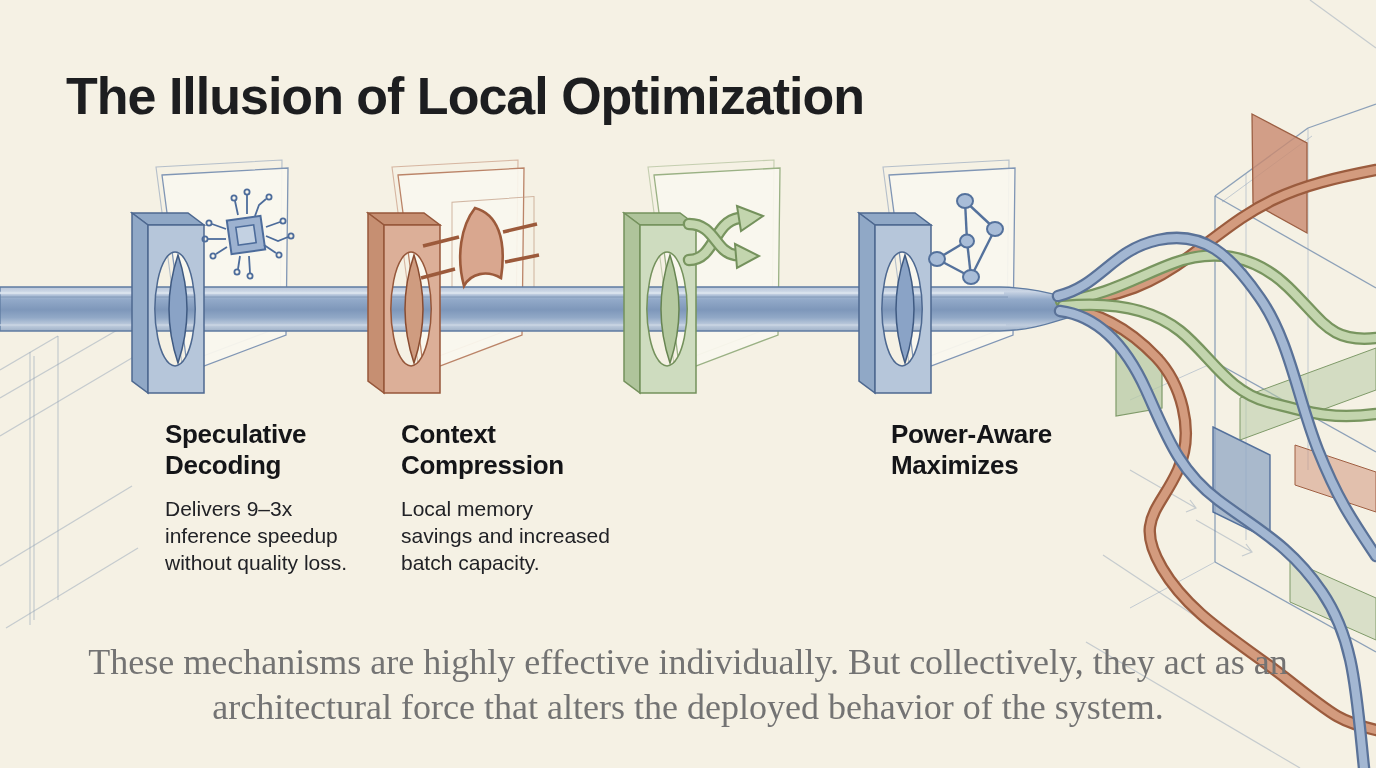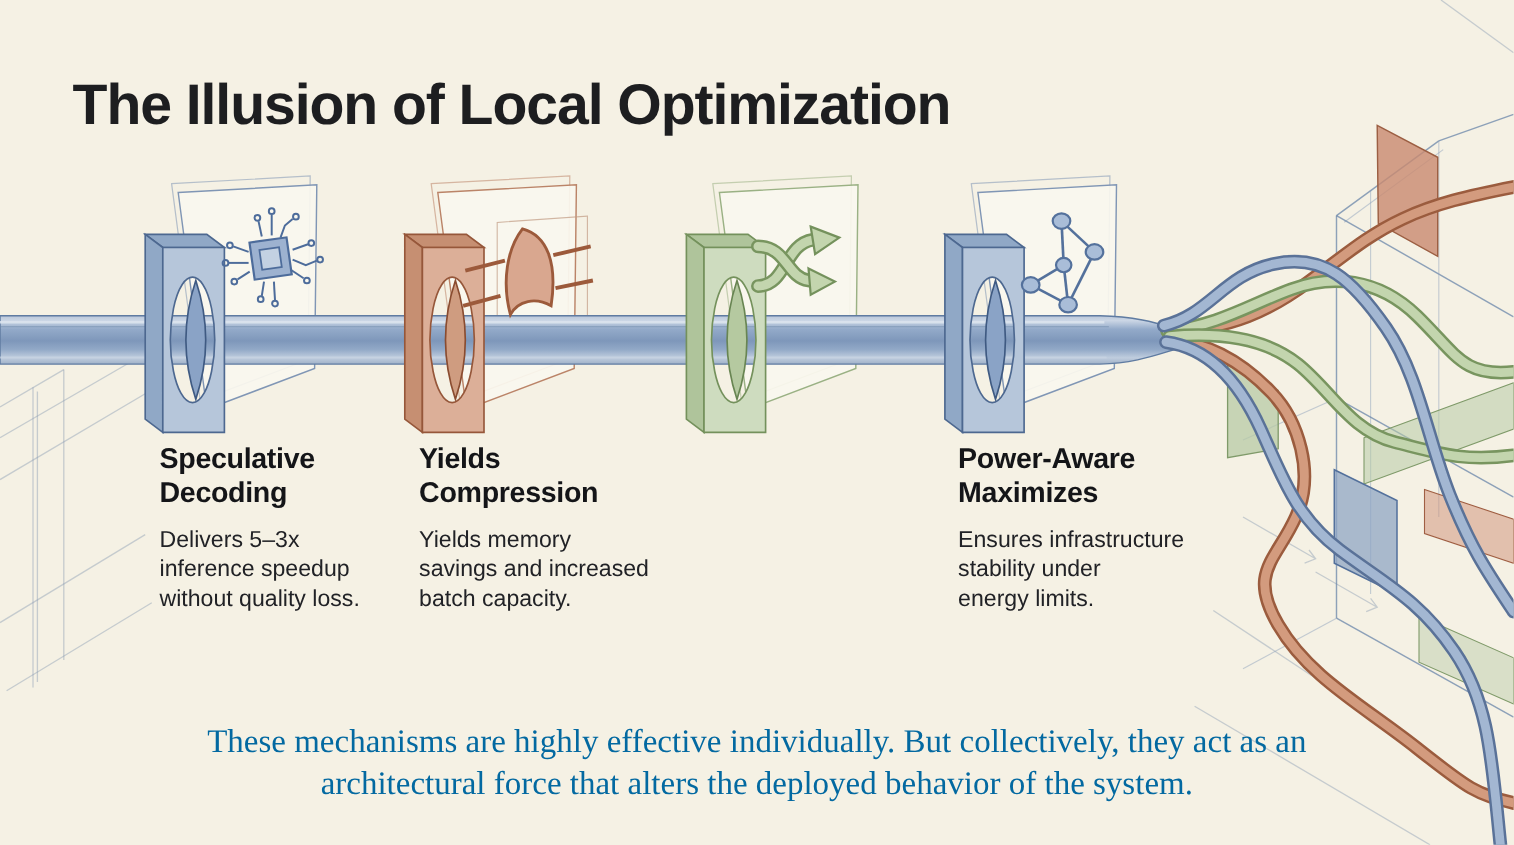--- a/index.html
+++ b/index.html
@@ -2,28 +2,28 @@
 <html><head>
 <meta charset="utf-8">
 <style>
   html,body{margin:0;padding:0;}
   body{width:1376px;height:768px;overflow:hidden;background:#f5f1e4;
        font-family:"Liberation Sans", sans-serif;position:relative;}
   .stage{position:absolute;inset:0;width:1376px;height:590px;}
   svg.art{position:absolute;left:0;top:0;}
   .title{position:absolute;left:66px;top:66px;margin:0;
          font-size:52px;font-weight:700;letter-spacing:-1px;color:#1d1e20;}
-  .col{position:absolute;top:401px;width:250px;}
+  .col{position:absolute;top:419px;width:250px;margin-left:20px;}
   .col h3{margin:0 0 15px 0;font-size:26px;line-height:1.2;font-weight:700;
           color:#141518;letter-spacing:-0.3px;white-space:pre-line;}
   .col p{margin:0;font-size:21px;line-height:1.28;color:#212226;white-space:pre-line;}
   .c1{left:145px;} .c2{left:381px;} .c3{left:637px;} .c4{left:871px;}
-  .footer{position:absolute;left:0;right:0;top:640px;margin:16px;text-align:center;
-          font-family:"Liberation Serif", serif;font-size:30px;line-height:1.26;
-          color:#0369a1;white-space:pre-line;}
+  .footer{position:absolute;left:0;right:0;top:640px;margin:0;text-align:center;
+          font-family:"Liberation Serif", serif;font-size:36px;line-height:1.26;
+          color:#737373;white-space:pre-line;}
   
   .sketch{stroke:#8b9db4;stroke-width:1.2;opacity:.45;fill:none;}
   .wf{stroke:#6a86aa;stroke-width:1.3;opacity:.75;fill:none;}
   .wf2{stroke:#8fa3bd;stroke-width:1;opacity:.5;fill:none;}
   .card{fill:#faf7ee;fill-opacity:.9;stroke-width:1.3;}
   .card.b{stroke:#8096b5;} .card.r{stroke:#bb8468;} .card.g{stroke:#9ab184;}
   .cardo{fill:none;stroke-width:1.1;opacity:.55;}
   .side.b{fill:#90a8c6;stroke:#4d6890;} .front.b{fill:#b6c6da;stroke:#4d6890;}
   .lens.b{fill:#8aa3c6;stroke:#3f5a82;}
   .side.r{fill:#c68f72;stroke:#96573a;} .front.r{fill:#dcaf98;stroke:#96573a;}
@@ -238,37 +238,34 @@
     <use href="#w2" class="wo b"></use>
         <use href="#w2" class="wi b"></use>
   </g>
 </svg>
 
 <h1 class="title">The Illusion of Local Optimization</h1>
 
 <div class="col c1">
   <h3>Speculative
 Decoding</h3>
-  <p>Delivers 5–3x
+  <p>Delivers 9–3x
 inference speedup
 without quality loss.</p>
 </div>
 <div class="col c2">
-  <h3>Yields
+  <h3>Context
 Compression</h3>
-  <p>Yields memory
+  <p>Local memory
 savings and increased
 batch capacity.</p>
 </div>
 <div class="col c3">
 </div>
 <div class="col c4">
   <h3>Power-Aware
 Maximizes</h3>
-  <p>Ensures infrastructure
-stability under
-energy limits.</p>
 </div>
 
 <p class="footer">These mechanisms are highly effective individually. But collectively, they act as an
 architectural force that alters the deployed behavior of the system.</p>
 
 </div>
 
 </body></html>

